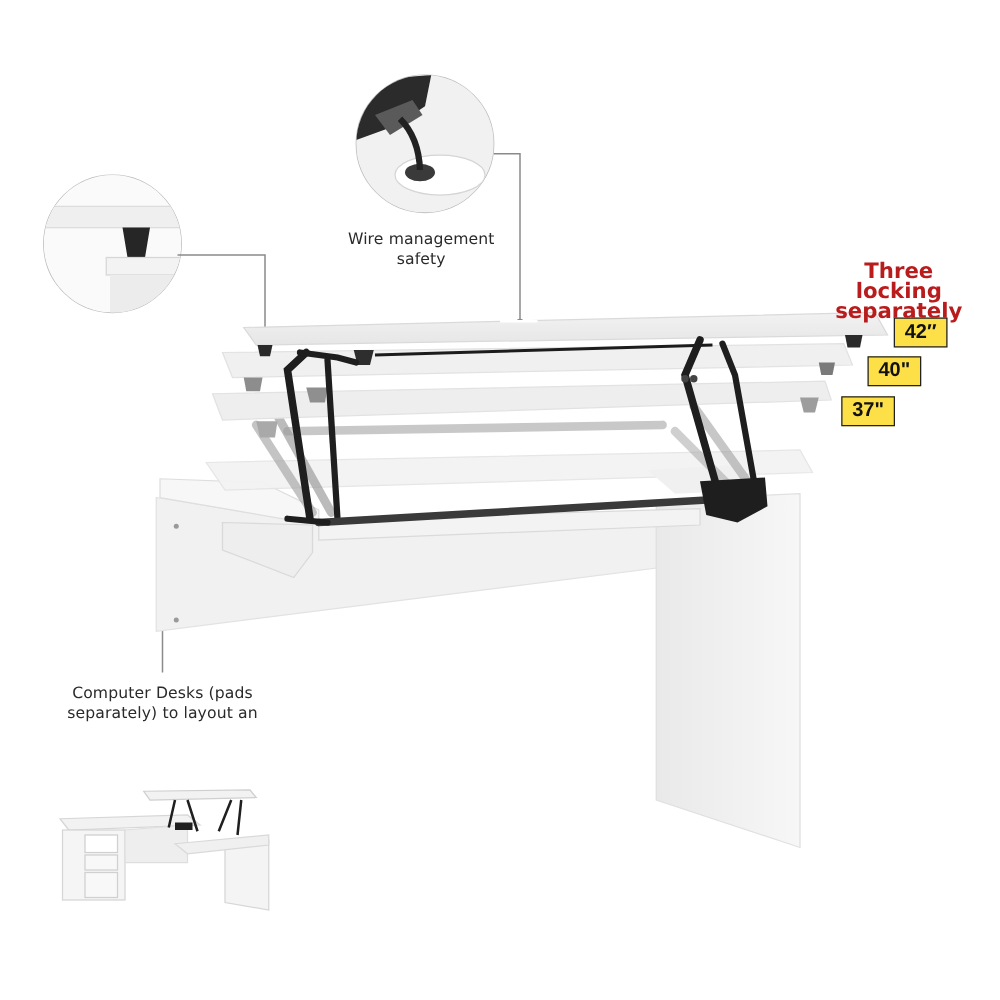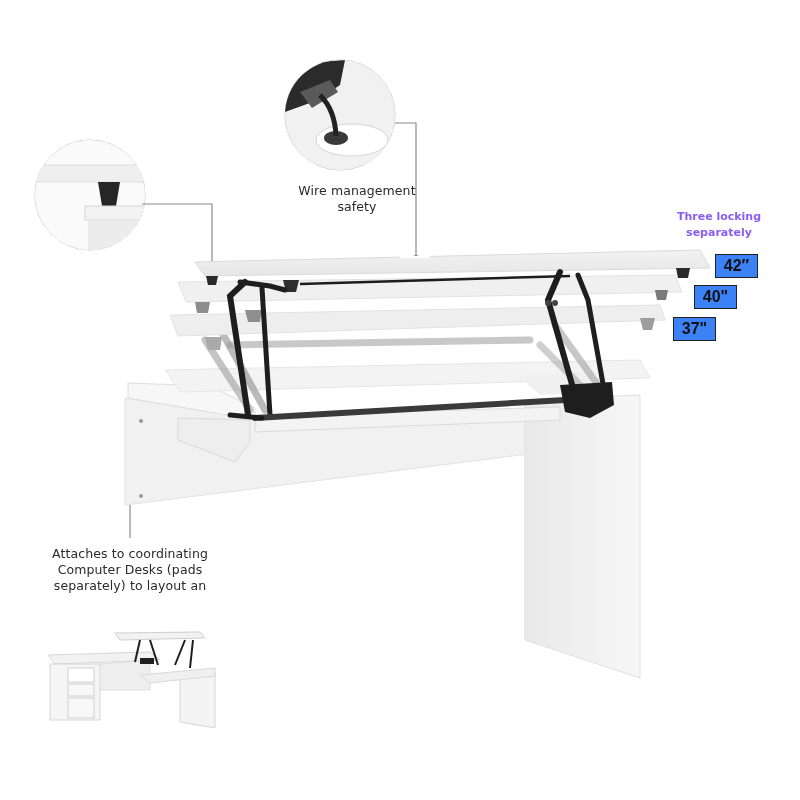--- a/index.html
+++ b/index.html
@@ -12,30 +12,30 @@
   .label {
     position: absolute;
     font-size: 12.5px;
     line-height: 16px;
     color: #2a2a2a;
     text-align: center;
     letter-spacing: 0.1px;
   }
   .label-bold {
     position: absolute;
-    font-size: 11px;
+    font-size: 17px;
     font-weight: bold;
     line-height: 16px;
-    color: #8b5cf6;
+    color: #b91c1c;
     text-align: center;
   }
   .height-box {
     position: absolute;
     border: 1.6px solid #222;
-    background: #3b82f6;
+    background: #fde047;
     font-family: "Liberation Sans", "DejaVu Sans", sans-serif;
     font-weight: bold;
     font-size: 16px;
     color: #111;
     display: flex; align-items: center; justify-content: center;
     height: 24px;
   }
 </style>
 </head>
 <body>
@@ -172,28 +172,27 @@
 
       <path d="M180 675 L215 672 L215 728 L180 722 Z" fill="#f4f4f4" stroke="#d6d6d6"></path>
       <path d="M140 675 L215 668 L215 676 L150 683 Z" fill="#f0f0f0" stroke="#d9d9d9"></path>
 
       <path d="M115 633 L200 632 L205 638 L120 640 Z" fill="#f2f2f2" stroke="#cfcfcf"></path>
       <path d="M140 640 L135 662 M150 640 L158 665 M185 640 L175 665 M193 640 L190 668" stroke="#1f1f1f" stroke-width="2" fill="none"></path>
       <rect x="140" y="658" width="14" height="6" fill="#1f1f1f"></rect>
     </g>
   </svg>
 
-  <div class="label" style="left:272px; top:183px; width:130px;margin-left:20px;">
+  <div class="label" style="left:272px; top:183px; width:130px;">
     <div>Wire management</div>
     <div>safety</div>
   </div>
 
 
   <div class="label" style="left:42px; top:546px; width:176px;">
-    <div>Attaches to coordinating</div>
     <div>Computer Desks (pads</div>
     <div>separately) to layout an</div>
   </div>
 
   <div class="label-bold" style="left:665px; top:209px; width:108px;">
     <div>Three locking</div>
     <div>separately</div>
   </div>
 
   <div class="height-box" style="left:715px; top:254px; width:43px;">

